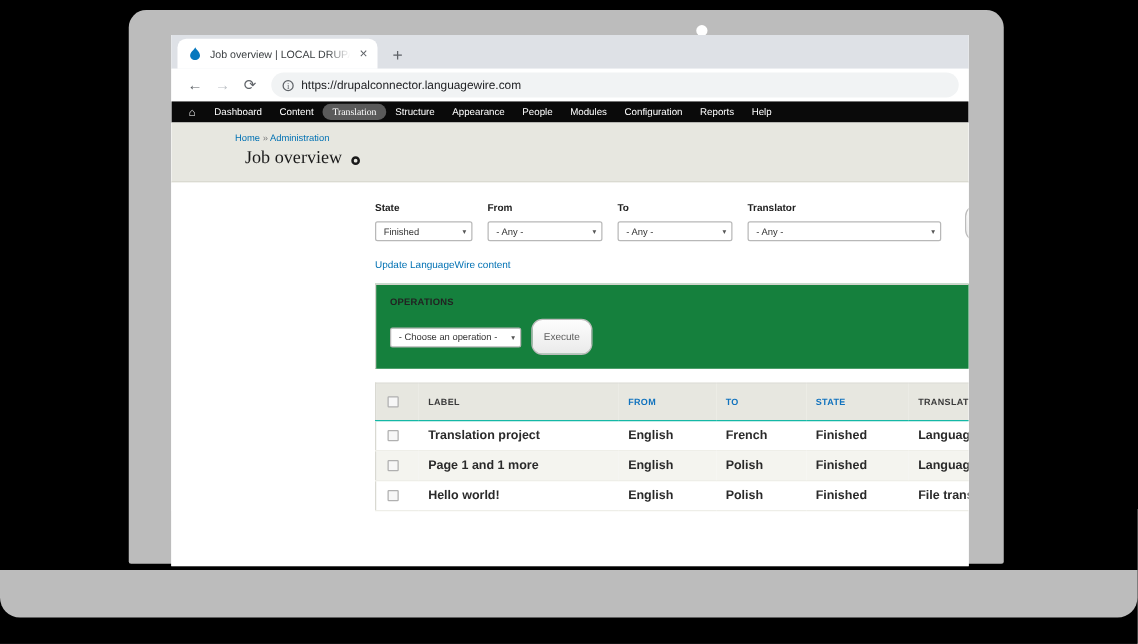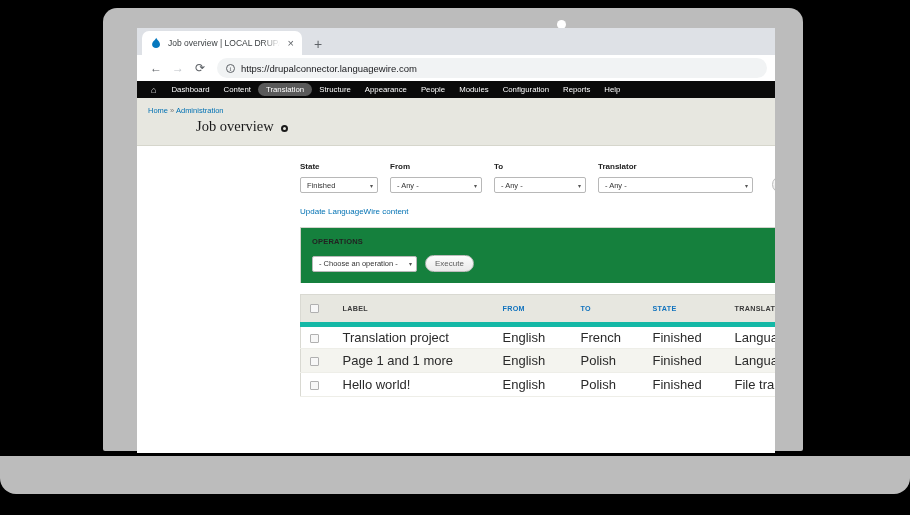--- a/index.html
+++ b/index.html
@@ -145,20 +145,21 @@
     color: #ffffff;
     font-size: 7.8px;
     padding: 2px 7px;
     white-space: nowrap;
     cursor: pointer;
   }
   .nav-item.active {
     background: #5a5a5a;
     border-radius: 9px;
     padding: 2px 8px;
+    font-family: Liberation Serif, serif;
   }
   #home-icon {
     color: #ffffff;
     font-size: 9px;
     padding: 0 8px 0 4px;
   }
 
   
   #sub-nav {
     background: #636363;
@@ -181,20 +182,21 @@
   
   #title-band {
     background: #e7e7e0;
     padding: 8px 0 10px 11px;
     border-bottom: 1px solid #d6d6cc;
   }
   #breadcrumb {
     font-size: 7.5px;
     color: #0071b3;
     margin-bottom: 3px;
+    margin-left: 40px;
   }
   #breadcrumb .sep { color: #777; }
   #page-title-row {
     display: flex; align-items: center; gap: 7px; margin-left: 48px;
   }
   #page-title {
     font-family: "Liberation Serif", serif;
     font-size: 14.5px;
     color: #1a1a1a;
     font-weight: normal;
@@ -240,21 +242,21 @@
     padding: 0 4px 0 6px;
     cursor: pointer;
   }
   .sel .caret { font-size: 6px; color: #555; margin-left: 6px; }
   #state-select  { width: 78px; }
   #from-select   { width: 92px; }
   #to-select     { width: 92px; }
   #translator-select { width: 155px; }
 
   .btn {
-    height: 17px;
+    height: 29px;
     border: 1px solid #bcbcbc;
     border-radius: 9px;
     background: linear-gradient(to bottom, #fdfdfd, #eaeaea);
     font-size: 8px;
     color: #5c5c5c;
     padding: 0 9px;
     display: inline-flex;
     align-items: center;
     cursor: pointer;
   }
@@ -297,31 +299,32 @@
   }
   #jobs-table thead th {
     background: #e7e7e0;
     height: 30px;
     font-size: 7.2px;
     font-weight: bold;
     letter-spacing: 0.3px;
     text-align: left;
     padding: 0 0 0 8px;
     color: #3a3a3a;
-    border-bottom: 5px solid #14b8a6;
+    border-bottom: 1px solid #14b8a6;
     white-space: nowrap;
   }
   #jobs-table thead th.sortable { color: #1273be; }
   #jobs-table tbody td {
     height: 24px;
-    font-size: 13px;
+    font-size: 10px;
     color: #2a2a2a;
     padding: 0 0 0 8px;
     border-bottom: 1px solid #eeeee8;
     white-space: nowrap;
+    font-weight: bold;
   }
   #jobs-table tbody tr.odd  td { background: #ffffff; }
   #jobs-table tbody tr.even td { background: #f4f4ef; }
   .cb {
     width: 9px; height: 9px;
     border: 1px solid #b0b0b0;
     background: #f7f7f7;
     border-radius: 1px;
     display: inline-block;
     cursor: pointer;

